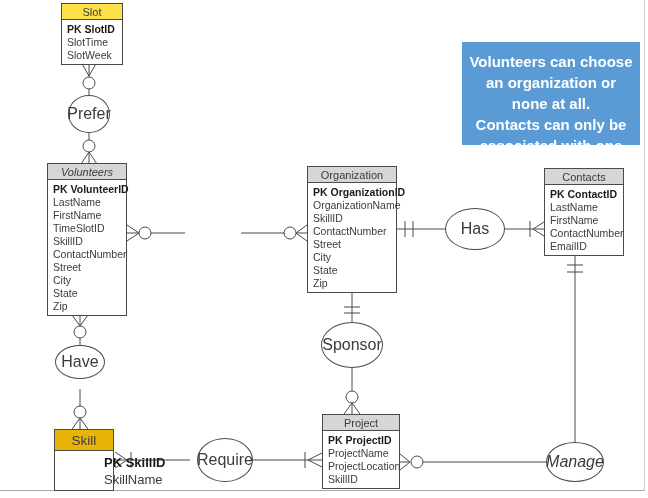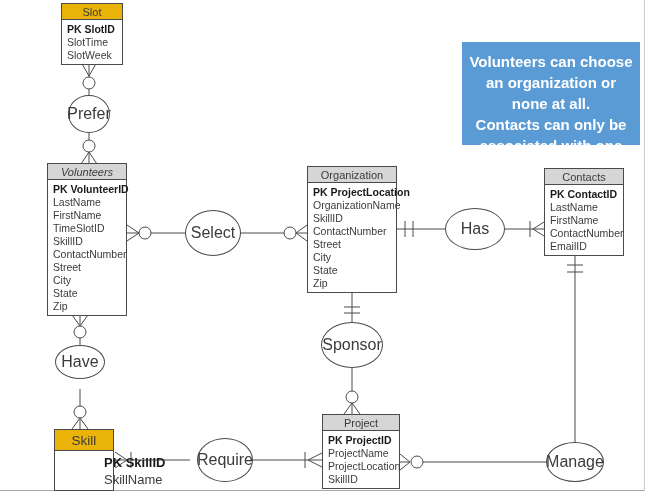--- a/index.html
+++ b/index.html
@@ -120,21 +120,21 @@
       <path d="M575,256 L575,442 M567,265 L583,265 M567,272 L583,272"></path>
     </g>
   </svg>
 
   <div class="note" style="background: rgb(91, 155, 213); color: rgb(255, 255, 255);">
     <div>Volunteers can choose an organization or none at all.</div>
     <div>Contacts can only be associated with one organization</div>
   </div>
 
   <div class="entity" style="left:61px;top:3px;width:62px;">
-    <div class="entity-header" style="background: #eab308;">Slot</div>
+    <div class="entity-header" style="background: #fde047;">Slot</div>
     <div class="entity-body">
       <div class="attr-row pk">PK SlotID</div>
       <div class="attr-row">SlotTime</div>
       <div class="attr-row">SlotWeek</div>
     </div>
   </div>
 
   <div class="entity" style="left:47px;top:163px;width:80px;">
     <div class="entity-header" style="background: rgb(214, 214, 214); font-style: italic;">Volunteers</div>
     <div class="entity-body">
@@ -147,21 +147,21 @@
       <div class="attr-row">Street</div>
       <div class="attr-row">City</div>
       <div class="attr-row">State</div>
       <div class="attr-row">Zip</div>
     </div>
   </div>
 
   <div class="entity" style="left:307px;top:166px;width:90px;">
     <div class="entity-header" style="background: rgb(214, 214, 214);">Organization</div>
     <div class="entity-body">
-      <div class="attr-row pk">PK ProjectLocation</div>
+      <div class="attr-row pk">PK OrganizationID</div>
       <div class="attr-row">OrganizationName</div>
       <div class="attr-row">SkillID</div>
       <div class="attr-row">ContactNumber</div>
       <div class="attr-row">Street</div>
       <div class="attr-row">City</div>
       <div class="attr-row">State</div>
       <div class="attr-row">Zip</div>
     </div>
   </div>
 
@@ -190,31 +190,28 @@
       <div class="attr-row pk">PK ProjectID</div>
       <div class="attr-row">ProjectName</div>
       <div class="attr-row">ProjectLocation</div>
       <div class="attr-row">SkillID</div>
     </div>
   </div>
 
   <div class="ellipse" style="left:68px;top:95px;width:42px;height:38px;">
     <span>Prefer</span>
   </div>
-  <div class="ellipse" style="left:185px;top:210px;width:56px;height:46px;">
-    <span>Select</span>
-  </div>
   <div class="ellipse" style="left:445px;top:208px;width:60px;height:42px;">
     <span>Has</span>
   </div>
   <div class="ellipse" style="left:321px;top:322px;width:62px;height:46px;">
     <span>Sponsor</span>
   </div>
   <div class="ellipse" style="left:55px;top:345px;width:50px;height:34px;justify-content:center;">
     <span>Have</span>
   </div>
   <div class="ellipse" style="left:197px;top:438px;width:56px;height:44px;">
     <span>Require</span>
   </div>
-  <div class="ellipse" style="left:546px;top:442px;width:58px;height:40px;">
+  <div class="ellipse" style="left:546px;top:442px;width:58px;height:40px;font-style:italic;">
     <span>Manage</span>
   </div>
 </div>
 
 </body></html>

